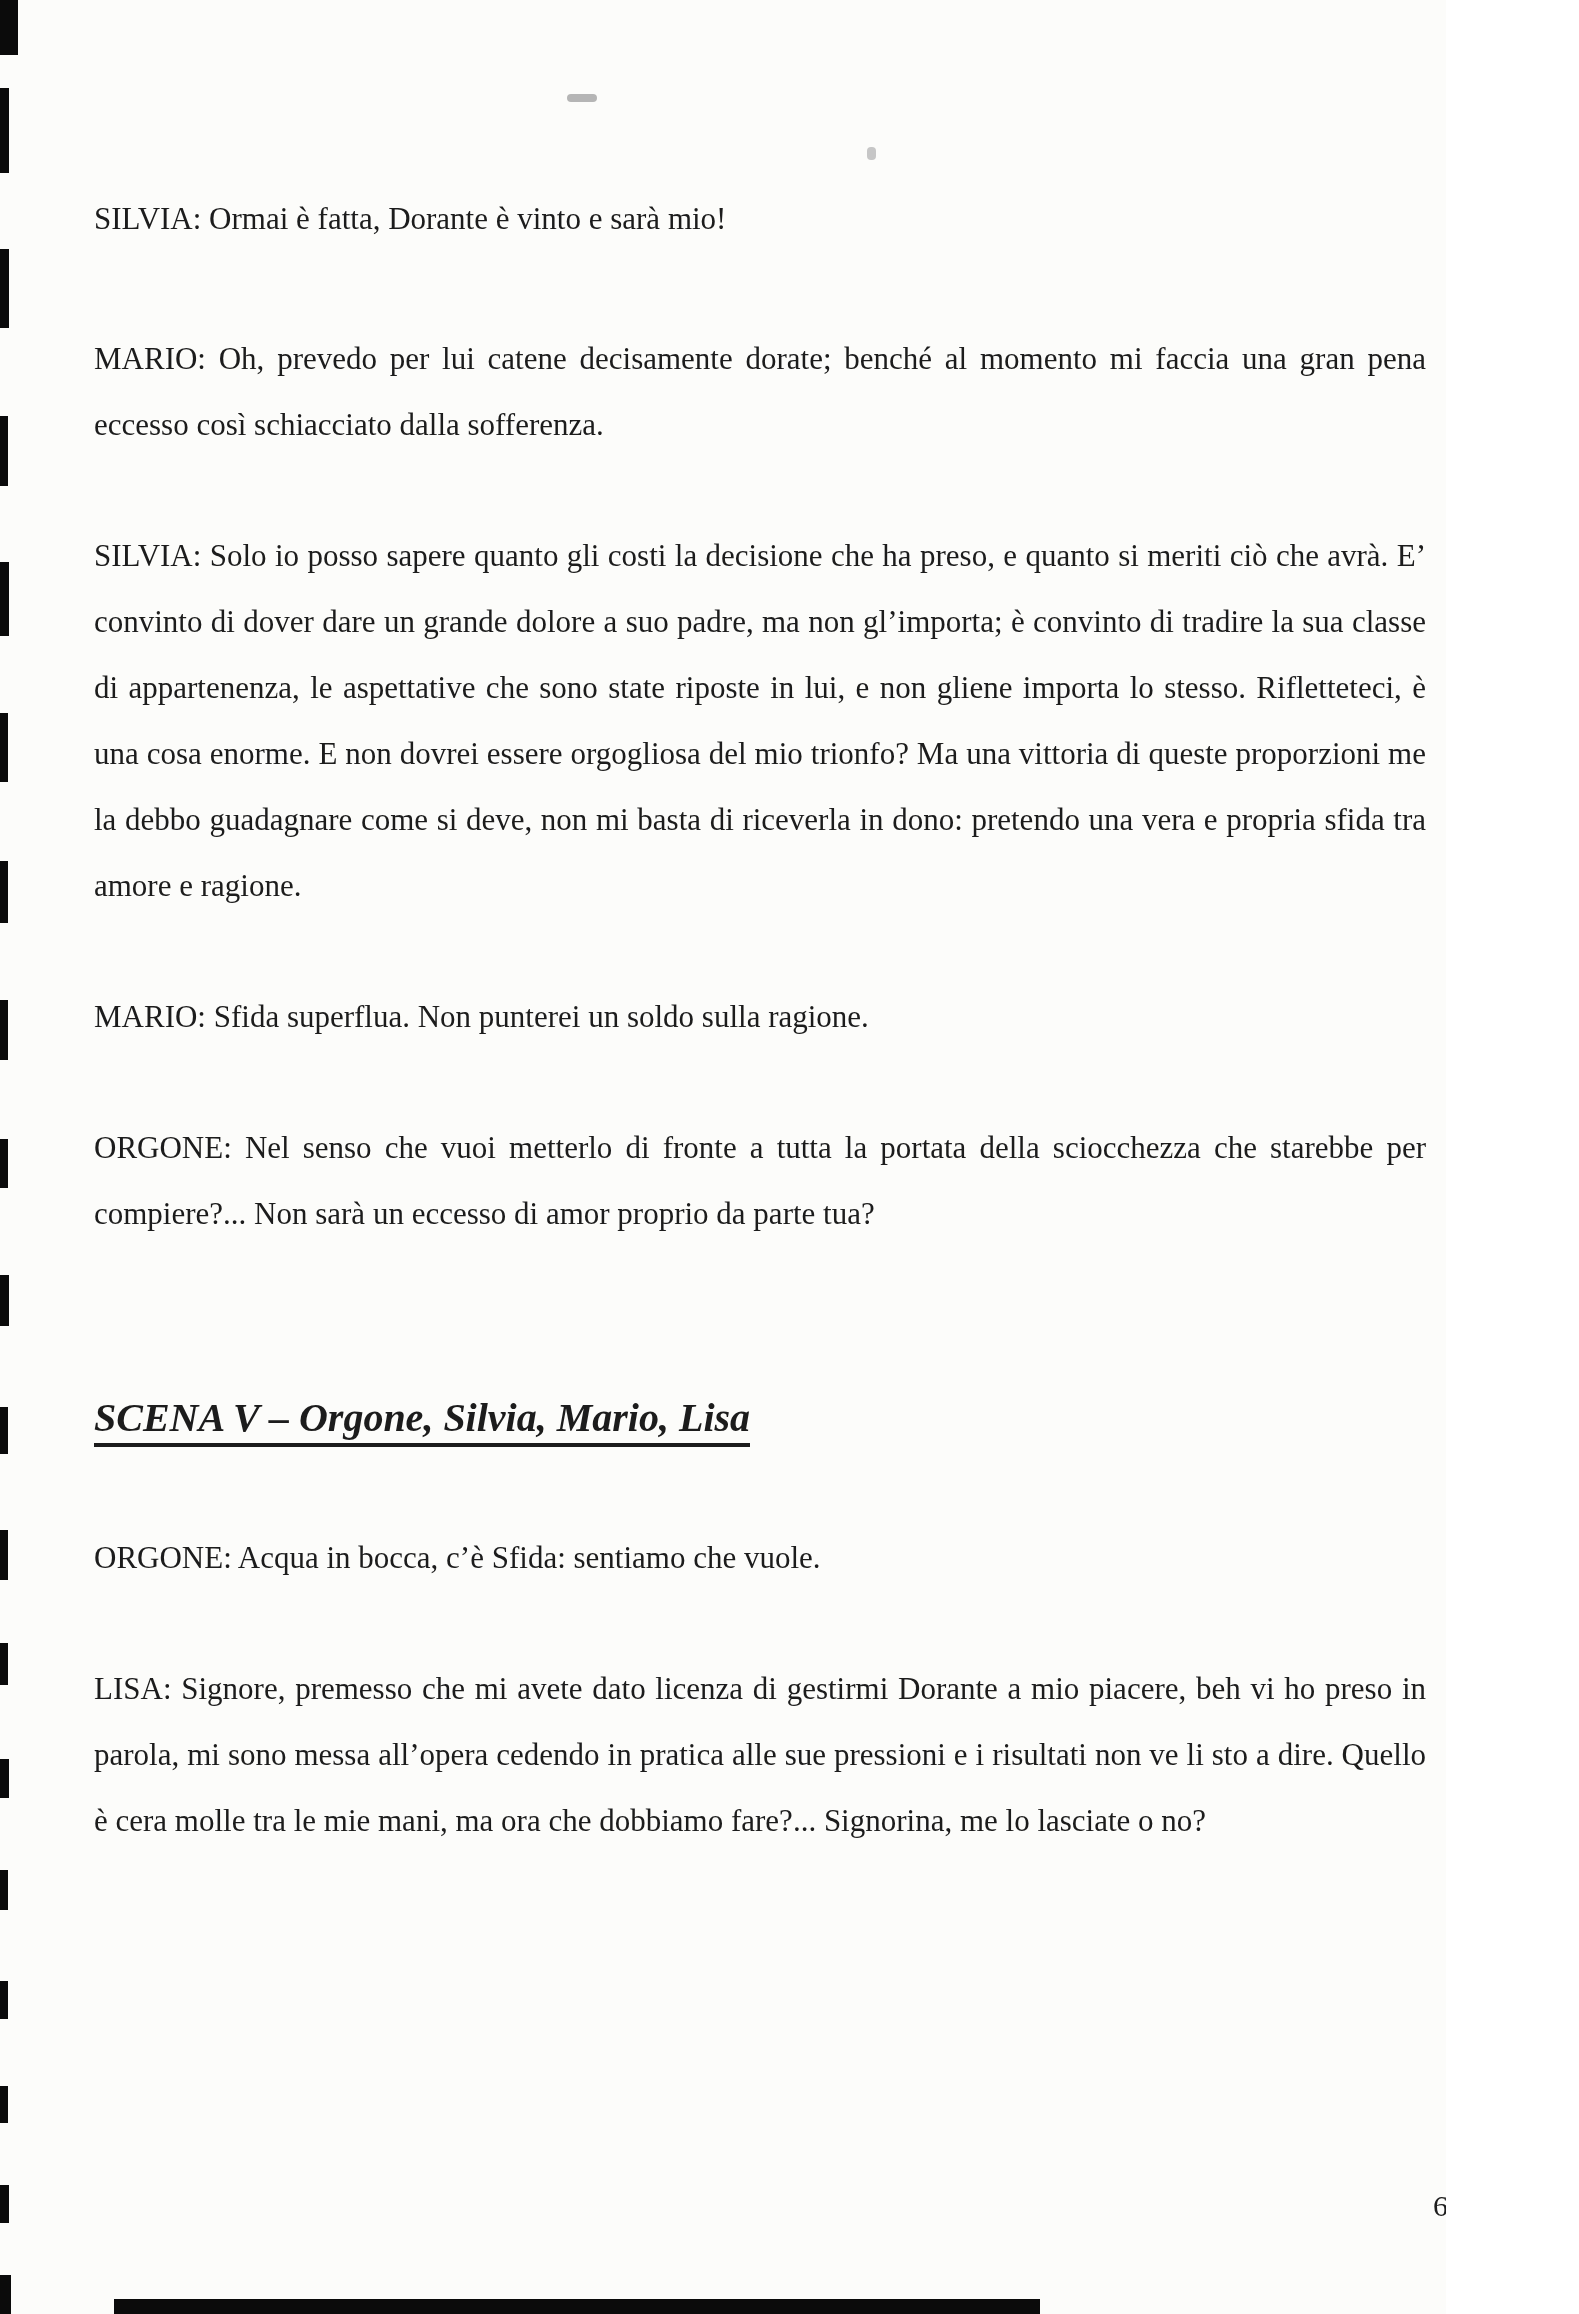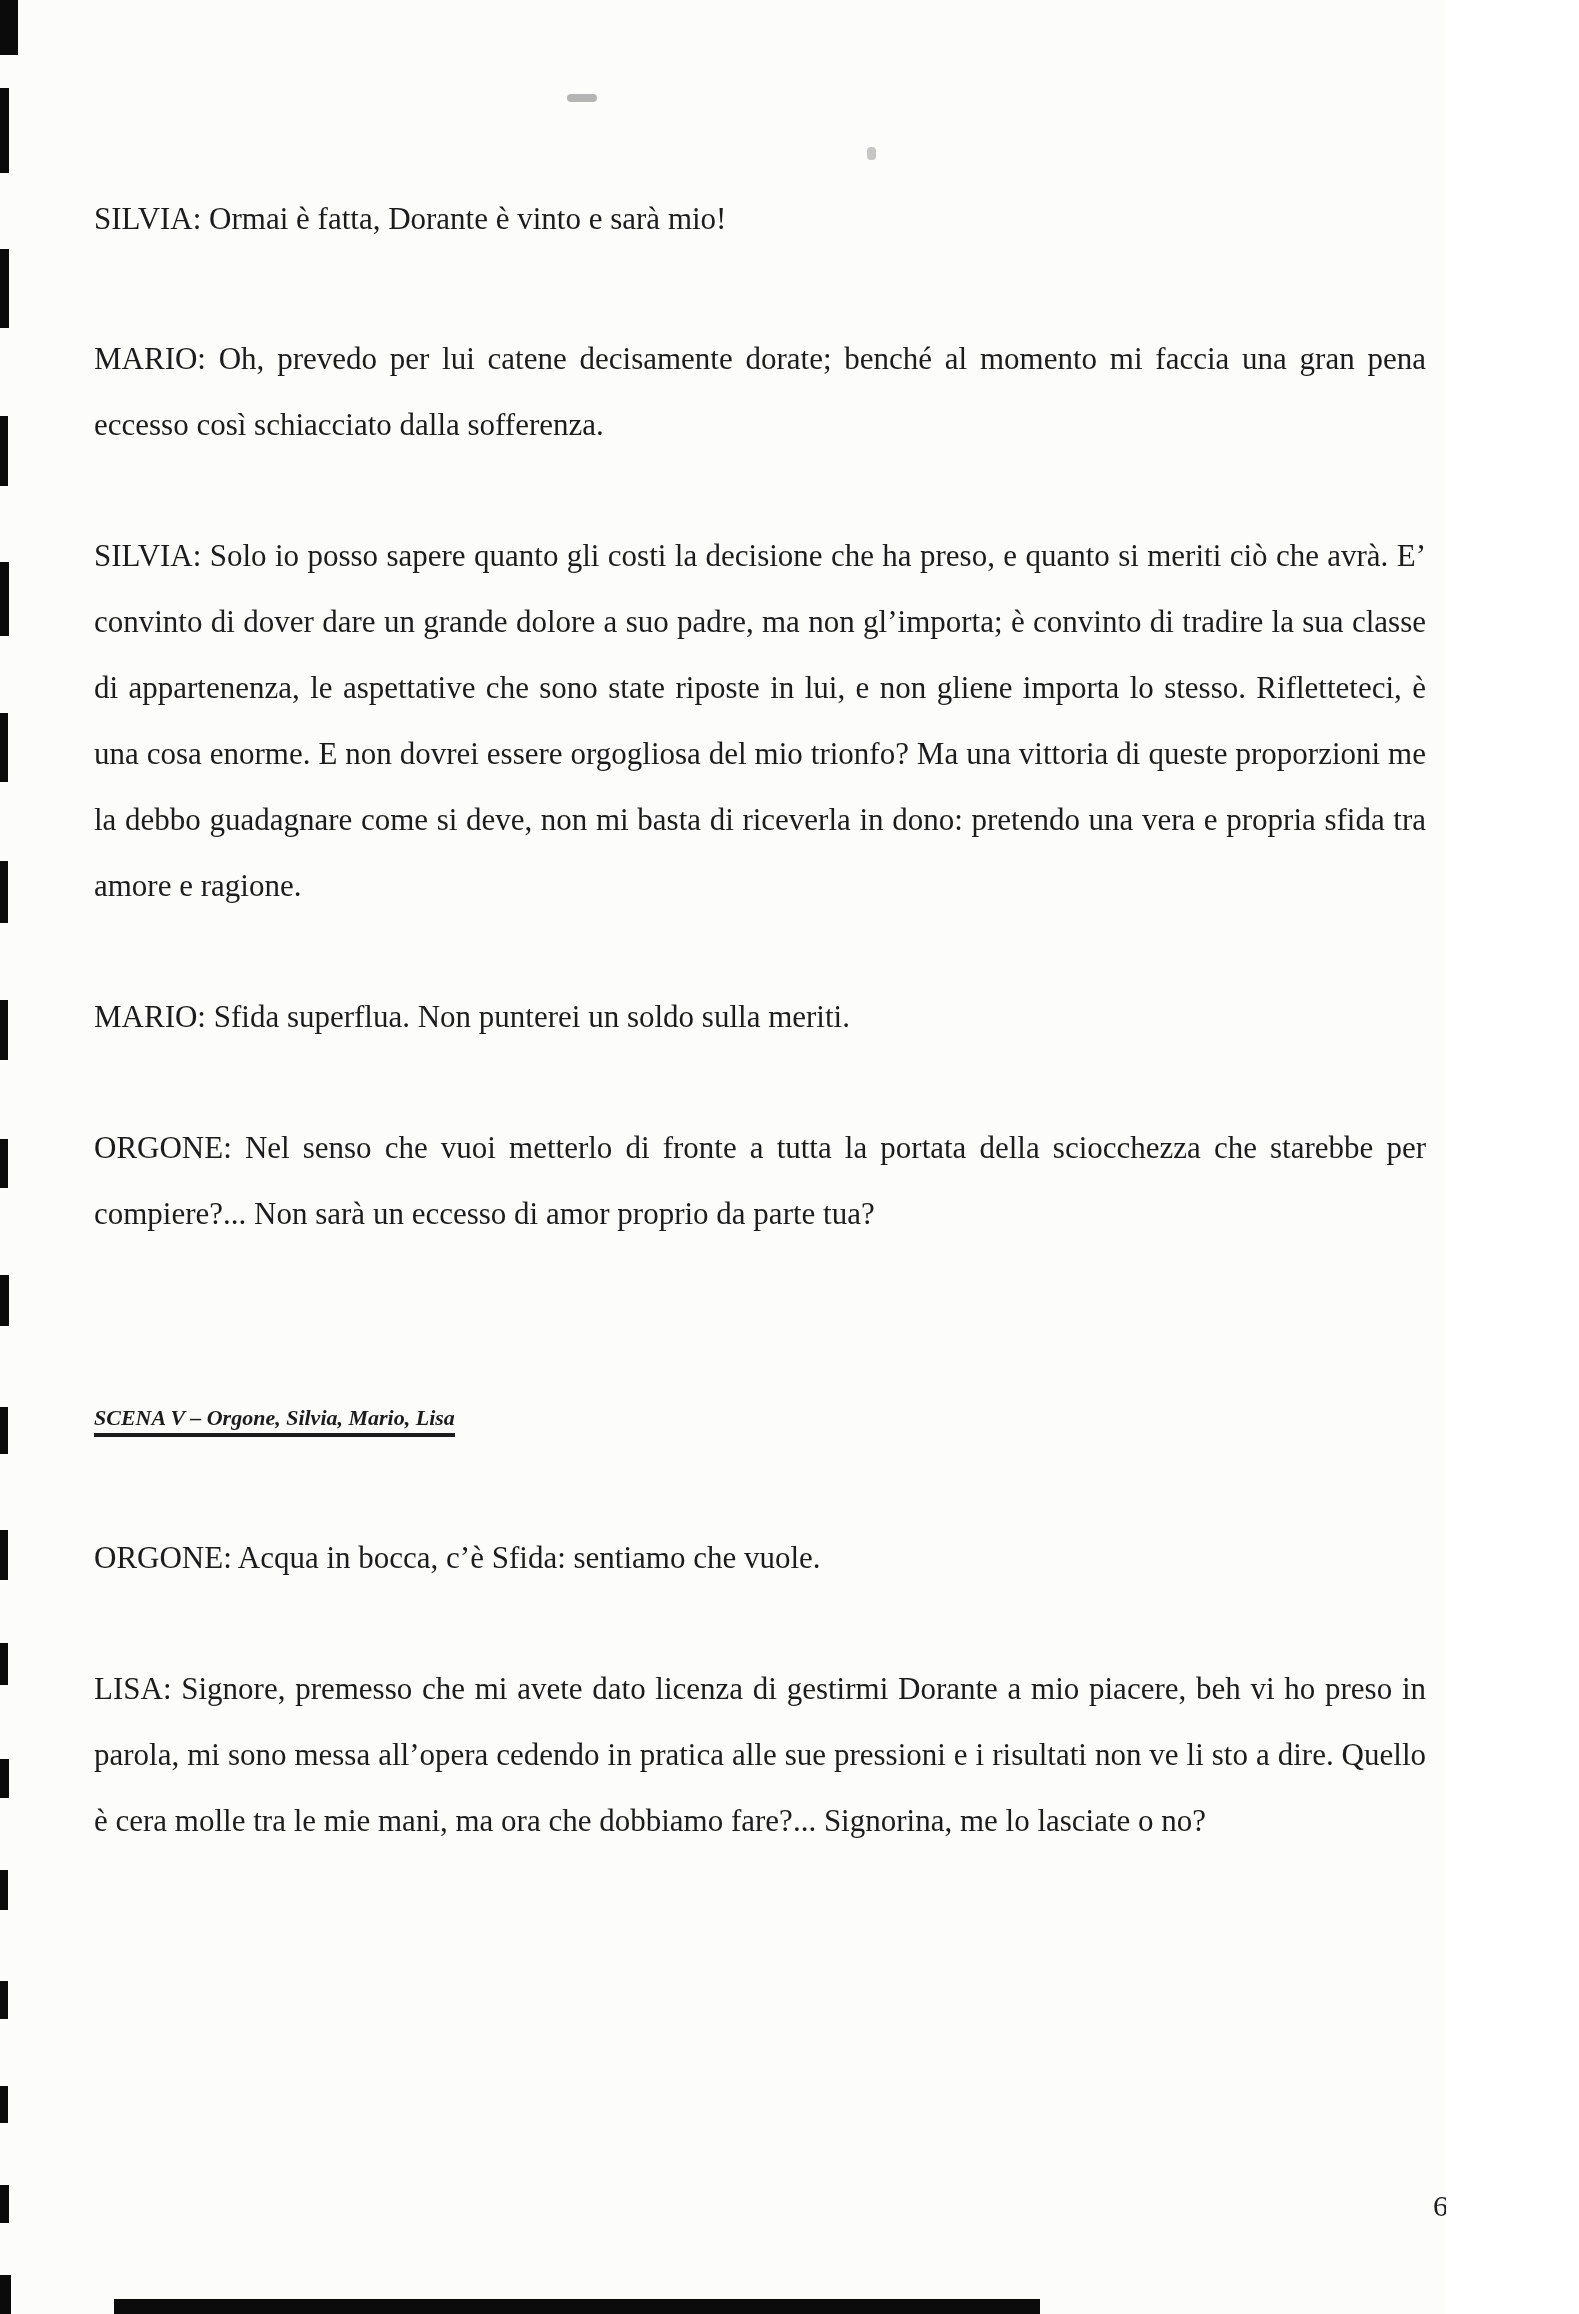--- a/index.html
+++ b/index.html
@@ -30,21 +30,21 @@
     white-space: normal;
   }
   .gap-first { margin-top: 0; }
   .gap-m     { margin-top: 65px; }
   .gap-l     { margin-top: 74px; }
   .gap-xl    { margin-top: 138px; }
   .scene-heading {
     text-align: left;
     font-weight: 700;
     font-style: italic;
-    font-size: 22px;
+    font-size: 40px;
   }
   .heading-underline {
     border-bottom: 4px solid #1c1c1c;
     padding-bottom: 3px;
   }
   .page-number {
     position: absolute;
     left: 1433px;
     top: 2186px;
     font-size: 30px;
@@ -87,21 +87,21 @@
       <div class="scan-mark" style="top: 1870px; height: 40px; width: 8px;"></div>
       <div class="scan-mark" style="top: 1981px; height: 38px; width: 8px;"></div>
       <div class="scan-mark" style="top: 2086px; height: 37px; width: 8px;"></div>
       <div class="scan-mark" style="top: 2185px; height: 38px; width: 9px;"></div>
       <div class="scan-mark" style="top: 2275px; height: 40px; width: 11px;"></div>
     </div>
   <div class="content" id="content">
       <div class="para dialogue gap-first">SILVIA: Ormai è fatta, Dorante è vinto e sarà mio!</div>
       <div class="para dialogue gap-l">MARIO: Oh, prevedo per lui catene decisamente dorate; benché al momento mi faccia una gran pena eccesso così schiacciato dalla sofferenza.</div>
       <div class="para dialogue gap-m">SILVIA: Solo io posso sapere quanto gli costi la decisione che ha preso, e quanto si meriti ciò che avrà. E’ convinto di dover dare un grande dolore a suo padre, ma non gl’importa; è convinto di tradire la sua classe di appartenenza, le aspettative che sono state riposte in lui, e non gliene importa lo stesso. Rifletteteci, è una cosa enorme. E non dovrei essere orgogliosa del mio trionfo? Ma una vittoria di queste proporzioni me la debbo guadagnare come si deve, non mi basta di riceverla in dono: pretendo una vera e propria sfida tra amore e ragione.</div>
-      <div class="para dialogue gap-m">MARIO: Sfida superflua. Non punterei un soldo sulla meriti.</div>
+      <div class="para dialogue gap-m">MARIO: Sfida superflua. Non punterei un soldo sulla ragione.</div>
       <div class="para dialogue gap-m">ORGONE: Nel senso che vuoi metterlo di fronte a tutta la portata della sciocchezza che starebbe per compiere?... Non sarà un eccesso di amor proprio da parte tua?</div>
       <div class="para scene-heading gap-xl"><span class="heading-underline">SCENA V – Orgone, Silvia, Mario, Lisa</span></div>
       <div class="para dialogue gap-l">ORGONE: Acqua in bocca, c’è Sfida: sentiamo che vuole.</div>
       <div class="para dialogue gap-m">LISA: Signore, premesso che mi avete dato licenza di gestirmi Dorante a mio piacere, beh vi ho preso in parola, mi sono messa all’opera cedendo in pratica alle sue pressioni e i risultati non ve li sto a dire. Quello è cera molle tra le mie mani, ma ora che dobbiamo fare?... Signorina, me lo lasciate o no?</div>
     </div>
   <div class="page-number">62</div>
   <div class="bottom-bar" id="bottom-bar" style="left: 114px; width: 926px; height: 16px;"></div>
   <div id="smudges">
       <div class="smudge" style="left: 567px; top: 94px; width: 30px; height: 8px; background: rgb(181, 181, 181);"></div>
       <div class="smudge" style="left: 867px; top: 147px; width: 9px; height: 13px; background: rgb(198, 198, 198);"></div>

